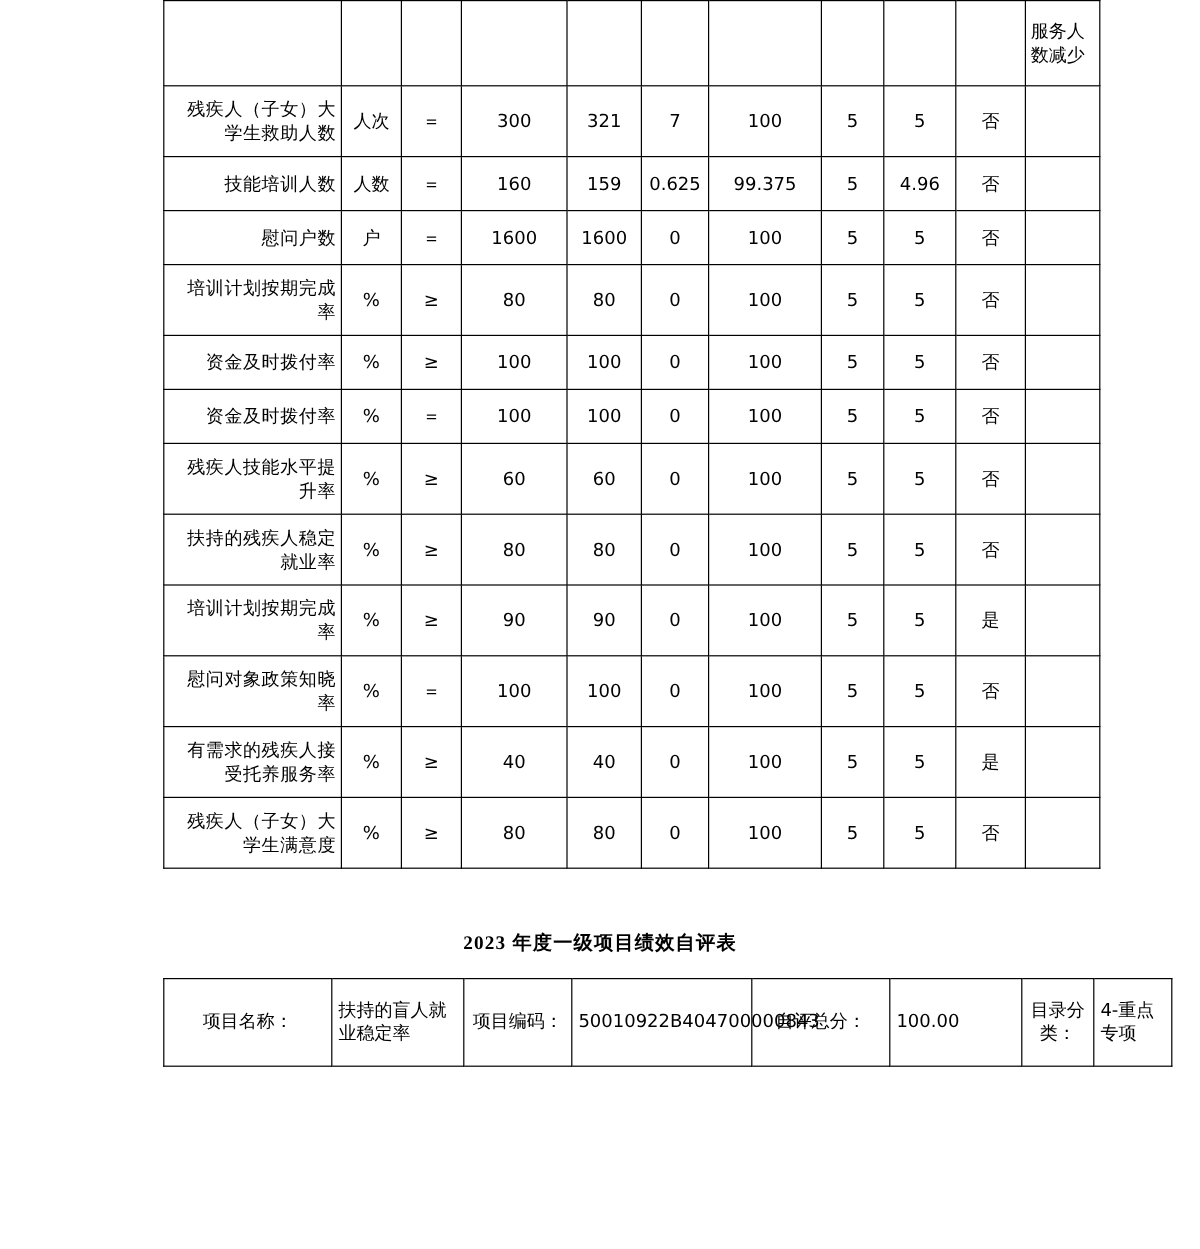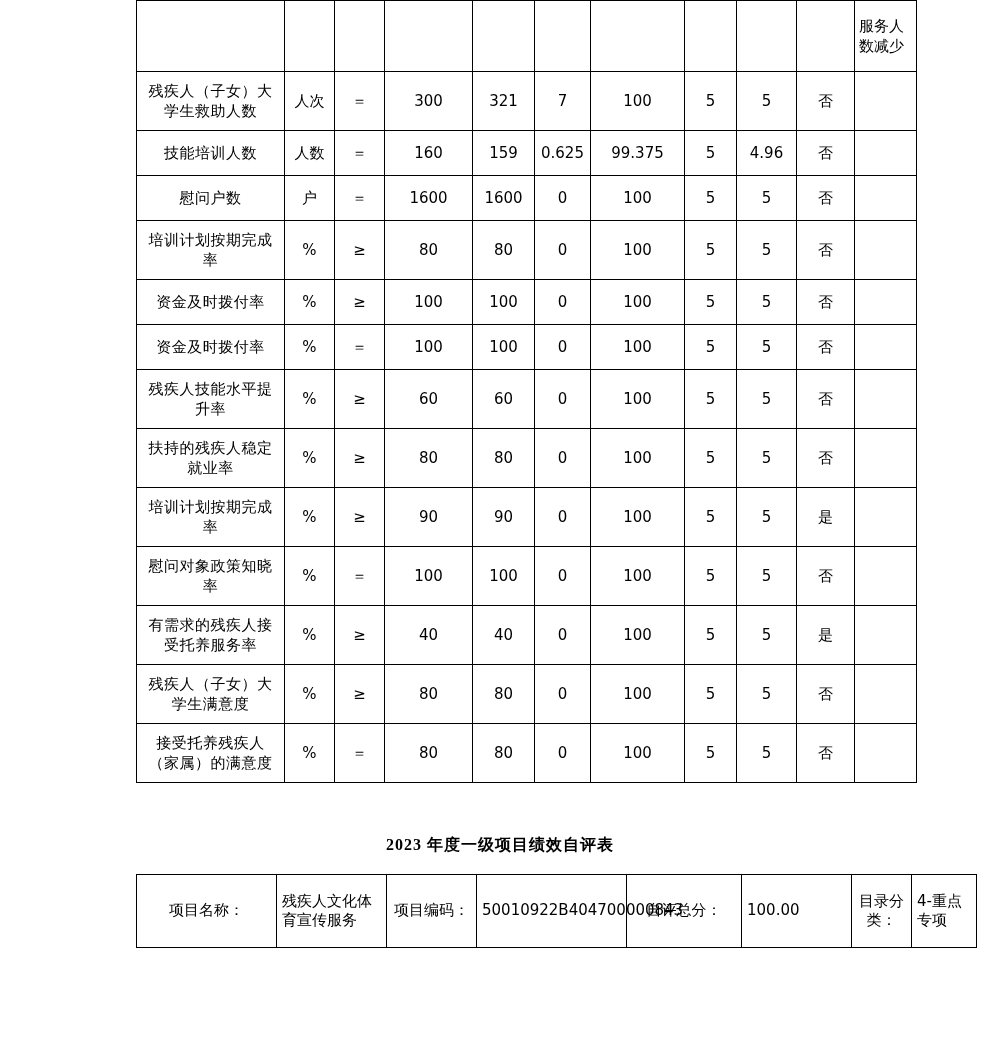--- a/index.html
+++ b/index.html
@@ -42,21 +42,21 @@
   col.c-target { width: 88px;  }
   col.c-actual { width: 62px;  }
   col.c-dev    { width: 56px;  }
   col.c-rate   { width: 94px;  }
   col.c-score  { width: 52px;  }
   col.c-got    { width: 60px;  }
   col.c-flag   { width: 58px;  }
   col.c-note   { width: 62px;  }
 
   .cell-name {
-    text-align: center;
+    text-align: right;
     letter-spacing: 0.5px;
   }
   .cell-center { text-align: center; }
   .row-tall td { height: 54px; }
   .row-short td { height: 40px; margin-left: 43px; }
   .row-first td { height: 66px; }
 
   .note-text {
     font-size: 15px;
     line-height: 1.3;
@@ -297,53 +297,40 @@
         <td class="cell-center">80</td>
         <td class="cell-center">80</td>
         <td class="cell-center">0</td>
         <td class="cell-center">100</td>
         <td class="cell-center">5</td>
         <td class="cell-center">5</td>
         <td class="cell-center">否</td>
         <td class="note-text"></td>
       </tr>
 
-      <tr class="row-tall">
-        <td class="cell-name">接受托养残疾人（家属）的满意度</td>
-        <td class="cell-center">%</td>
-        <td class="cell-center">＝</td>
-        <td class="cell-center">80</td>
-        <td class="cell-center">80</td>
-        <td class="cell-center">0</td>
-        <td class="cell-center">100</td>
-        <td class="cell-center">5</td>
-        <td class="cell-center">5</td>
-        <td class="cell-center">否</td>
-        <td class="note-text"></td>
-      </tr>
     </tbody>
   </table>
 
   <div class="doc-title">2023 年度一级项目绩效自评表</div>
 
   <table class="summary">
     <colgroup>
       <col class="s-lbl1">
         <col class="s-val1">
         <col class="s-lbl2">
         <col class="s-val2">
       <col class="s-lbl3">
         <col class="s-val3">
         <col class="s-lbl4">
         <col class="s-val4">
     </colgroup>
     <tbody>
       <tr class="summary-row">
         <td class="lbl">项目名称：</td>
-        <td class="val">残疾人文化体育宣传服务</td>
+        <td class="val">扶持的盲人就业稳定率</td>
         <td class="lbl">项目编码：</td>
         <td class="val">50010922B404700000843</td>
         <td class="lbl">自评总分：</td>
         <td class="val">100.00</td>
         <td class="lbl">目录分类：</td>
         <td class="val">4-重点专项</td>
       </tr>
     </tbody>
   </table>
 

